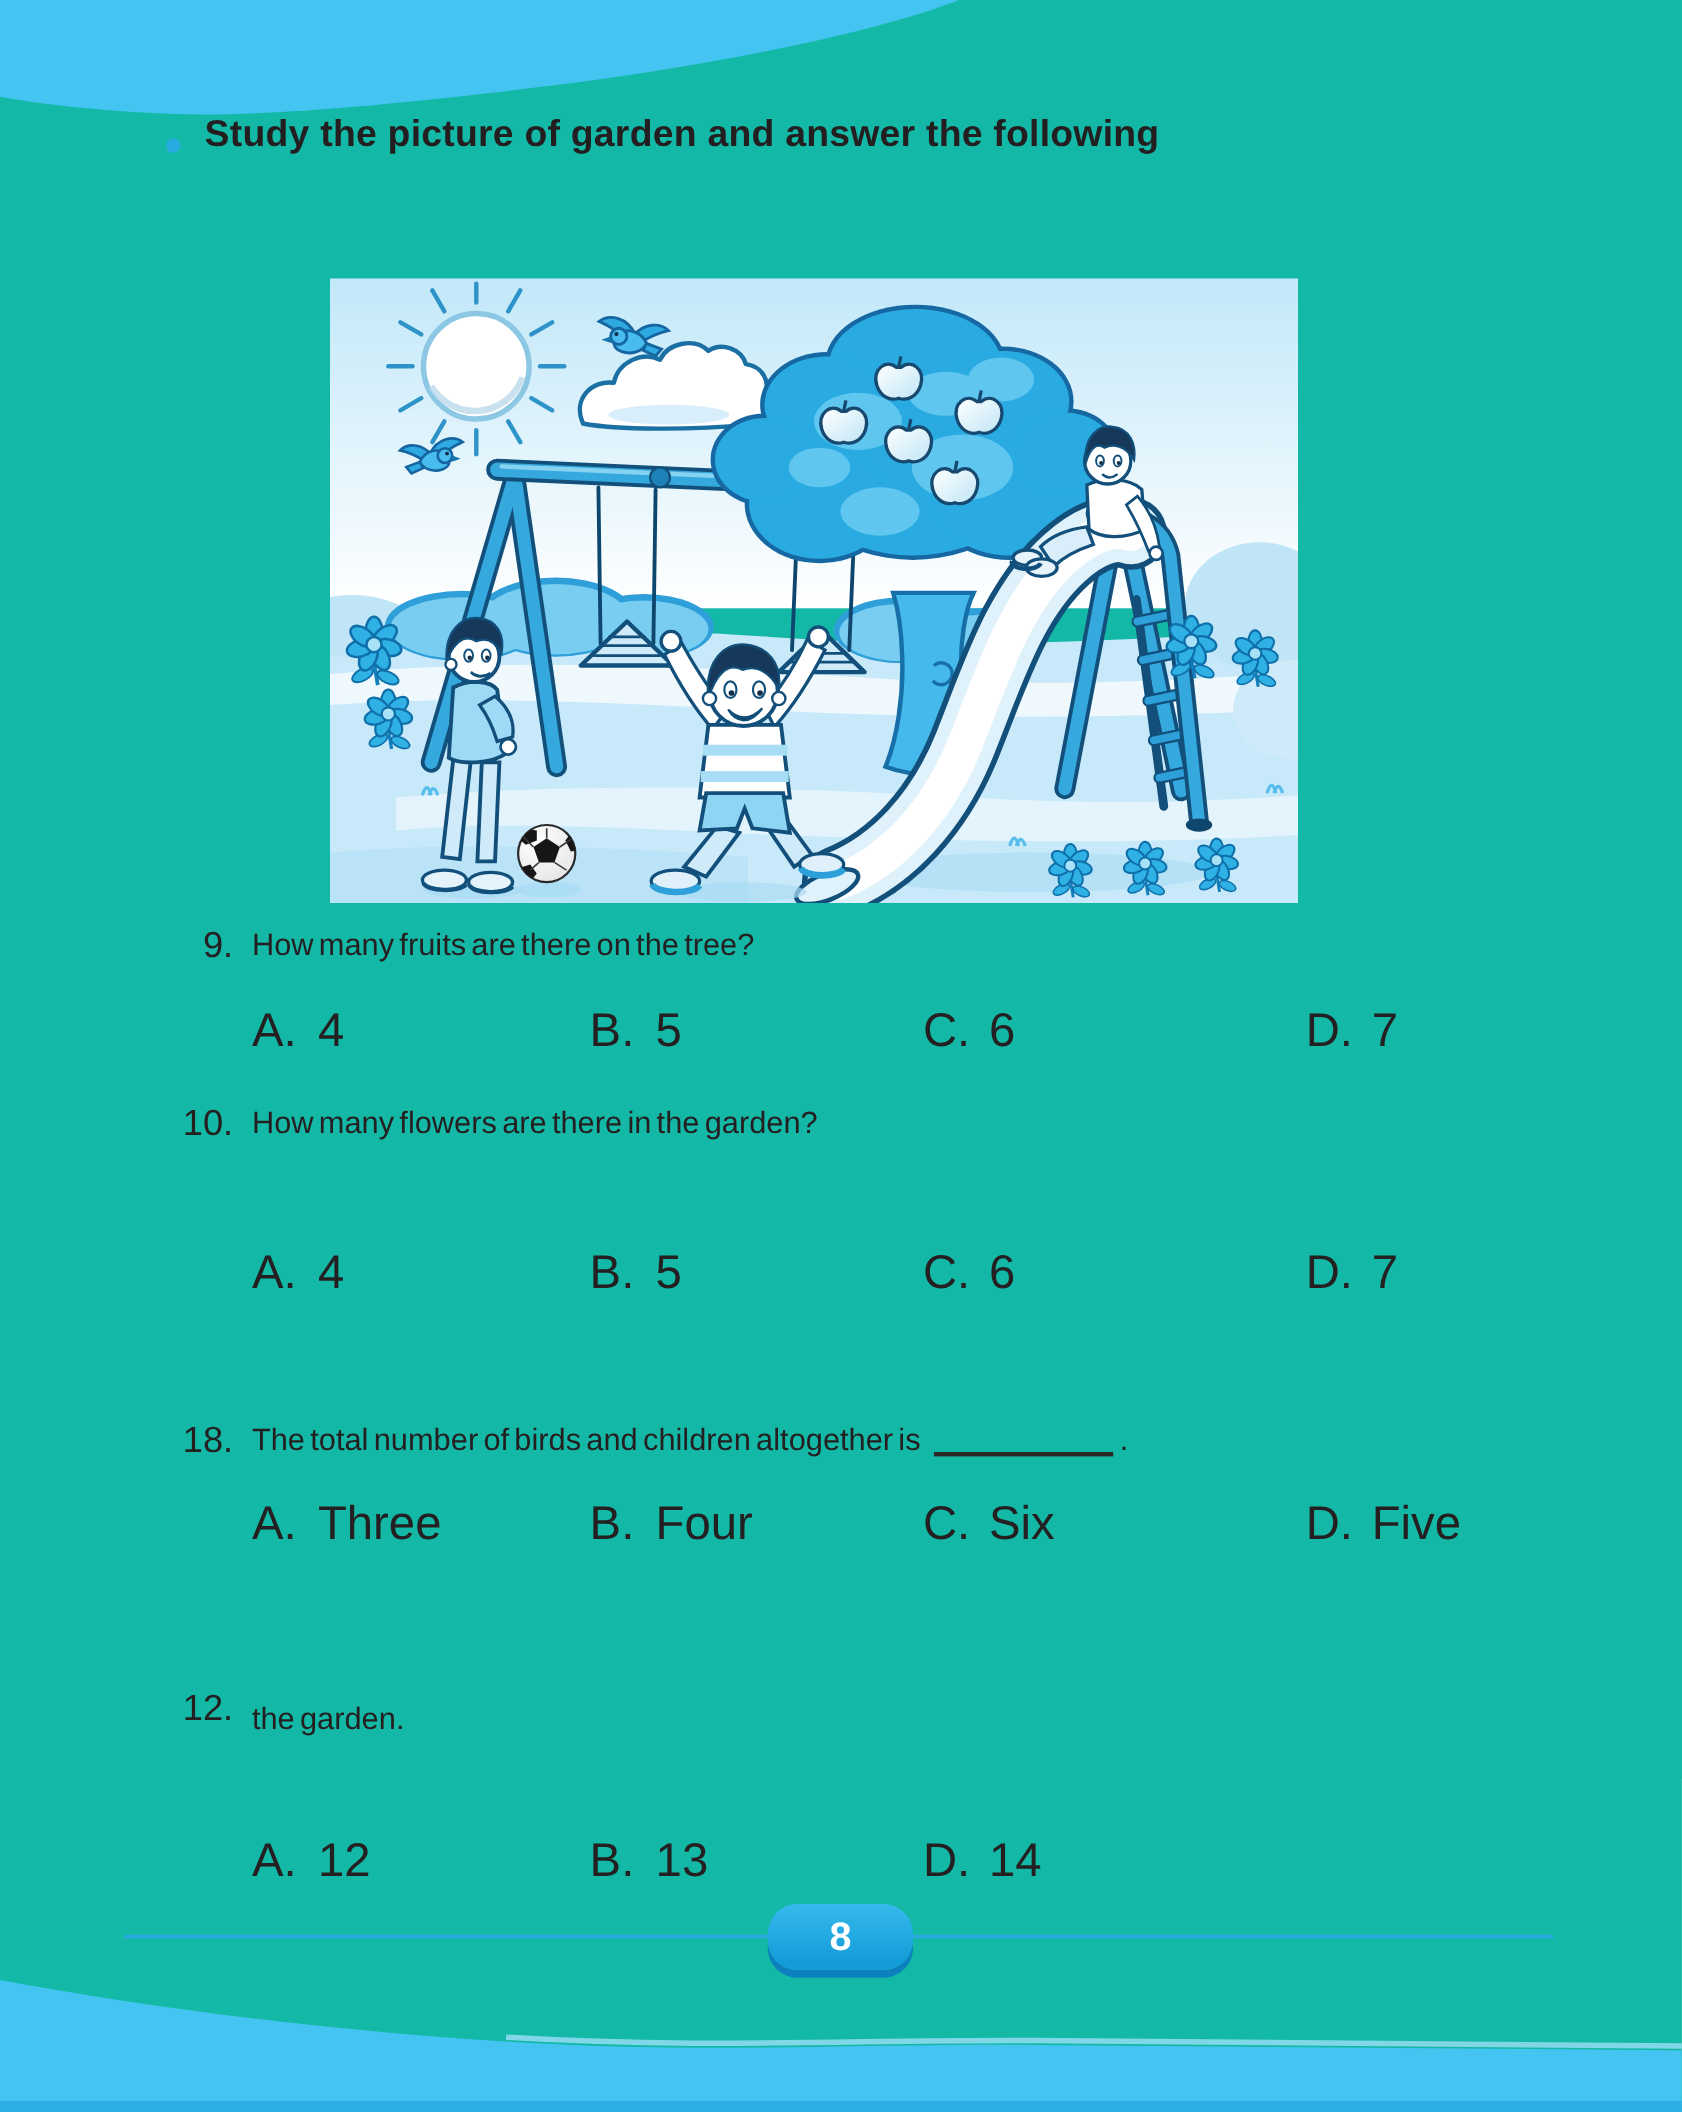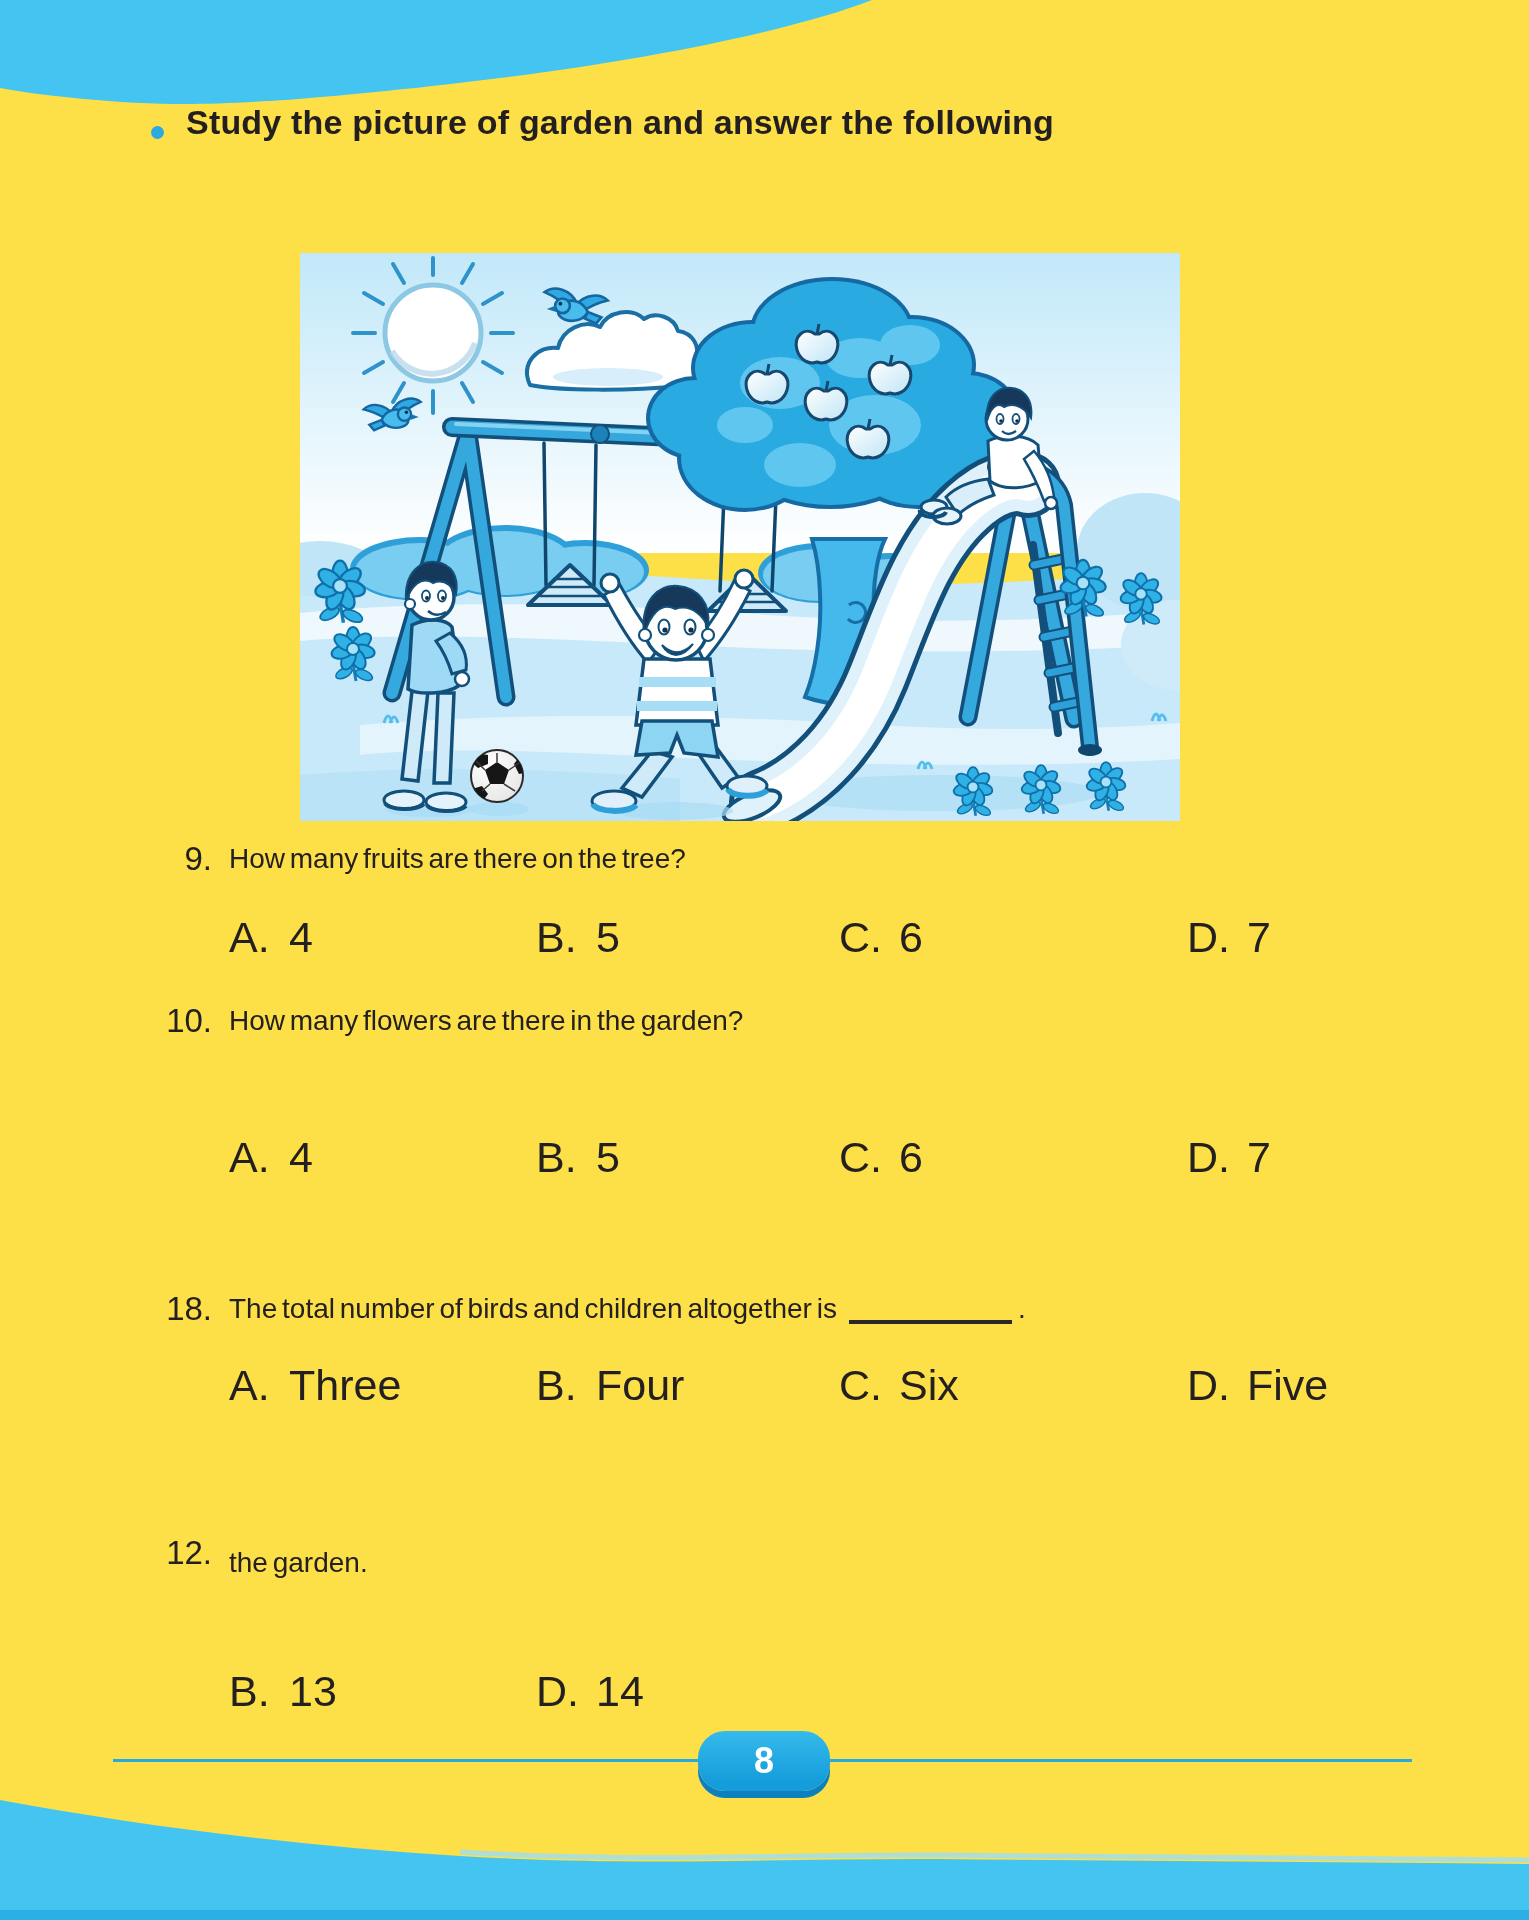--- a/index.html
+++ b/index.html
@@ -1,16 +1,16 @@
 <!DOCTYPE html>
 <html><head>
 <meta charset="utf-8">
 <style>
   html,body{margin:0;padding:0;background:#ffffff;}
-  .page{position:relative;width:1529px;height:1920px;background:#fde047;overflow:hidden;
+  .page{position:relative;width:1529px;height:1920px;background:#14b8a6;overflow:hidden;
         font-family:"Liberation Sans",sans-serif;color:#242021;}
   svg{display:block;}
 
   
   .hdr{position:absolute;top:0;left:0;}
   .ftr{position:absolute;bottom:0;left:0;}
 
   
   .bullet{position:absolute;left:151px;top:126px;width:13px;height:13px;border-radius:50%;
           background:#29ABE2;}
@@ -417,20 +417,21 @@
     <div class="opt"><span class="lbl">B.</span><span>Four</span></div>
     <div class="opt"><span class="lbl">C.</span><span>Six</span></div>
     <div class="opt"><span class="lbl">D.</span><span>Five</span></div>
   </div>
 
   <div class="qnum t12">12.</div>
   <div class="qtext q12text t12">
     <div>the garden.</div>
   </div>
   <div class="opts o12">
+    <div class="opt"><span class="lbl">A.</span><span>12</span></div>
     <div class="opt"><span class="lbl">B.</span><span>13</span></div>
     <div class="opt"><span class="lbl">D.</span><span>14</span></div>
   </div>
 
   <div class="rule"></div>
   <div class="badge">
     <span>8</span>
   </div>
 
   <svg class="ftr" width="1529" height="132" viewBox="0 0 1529 132">

